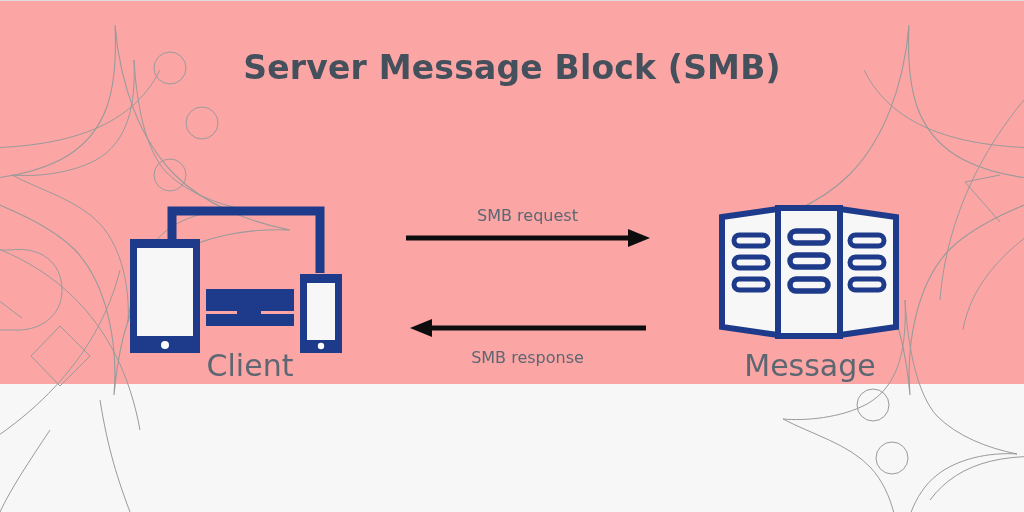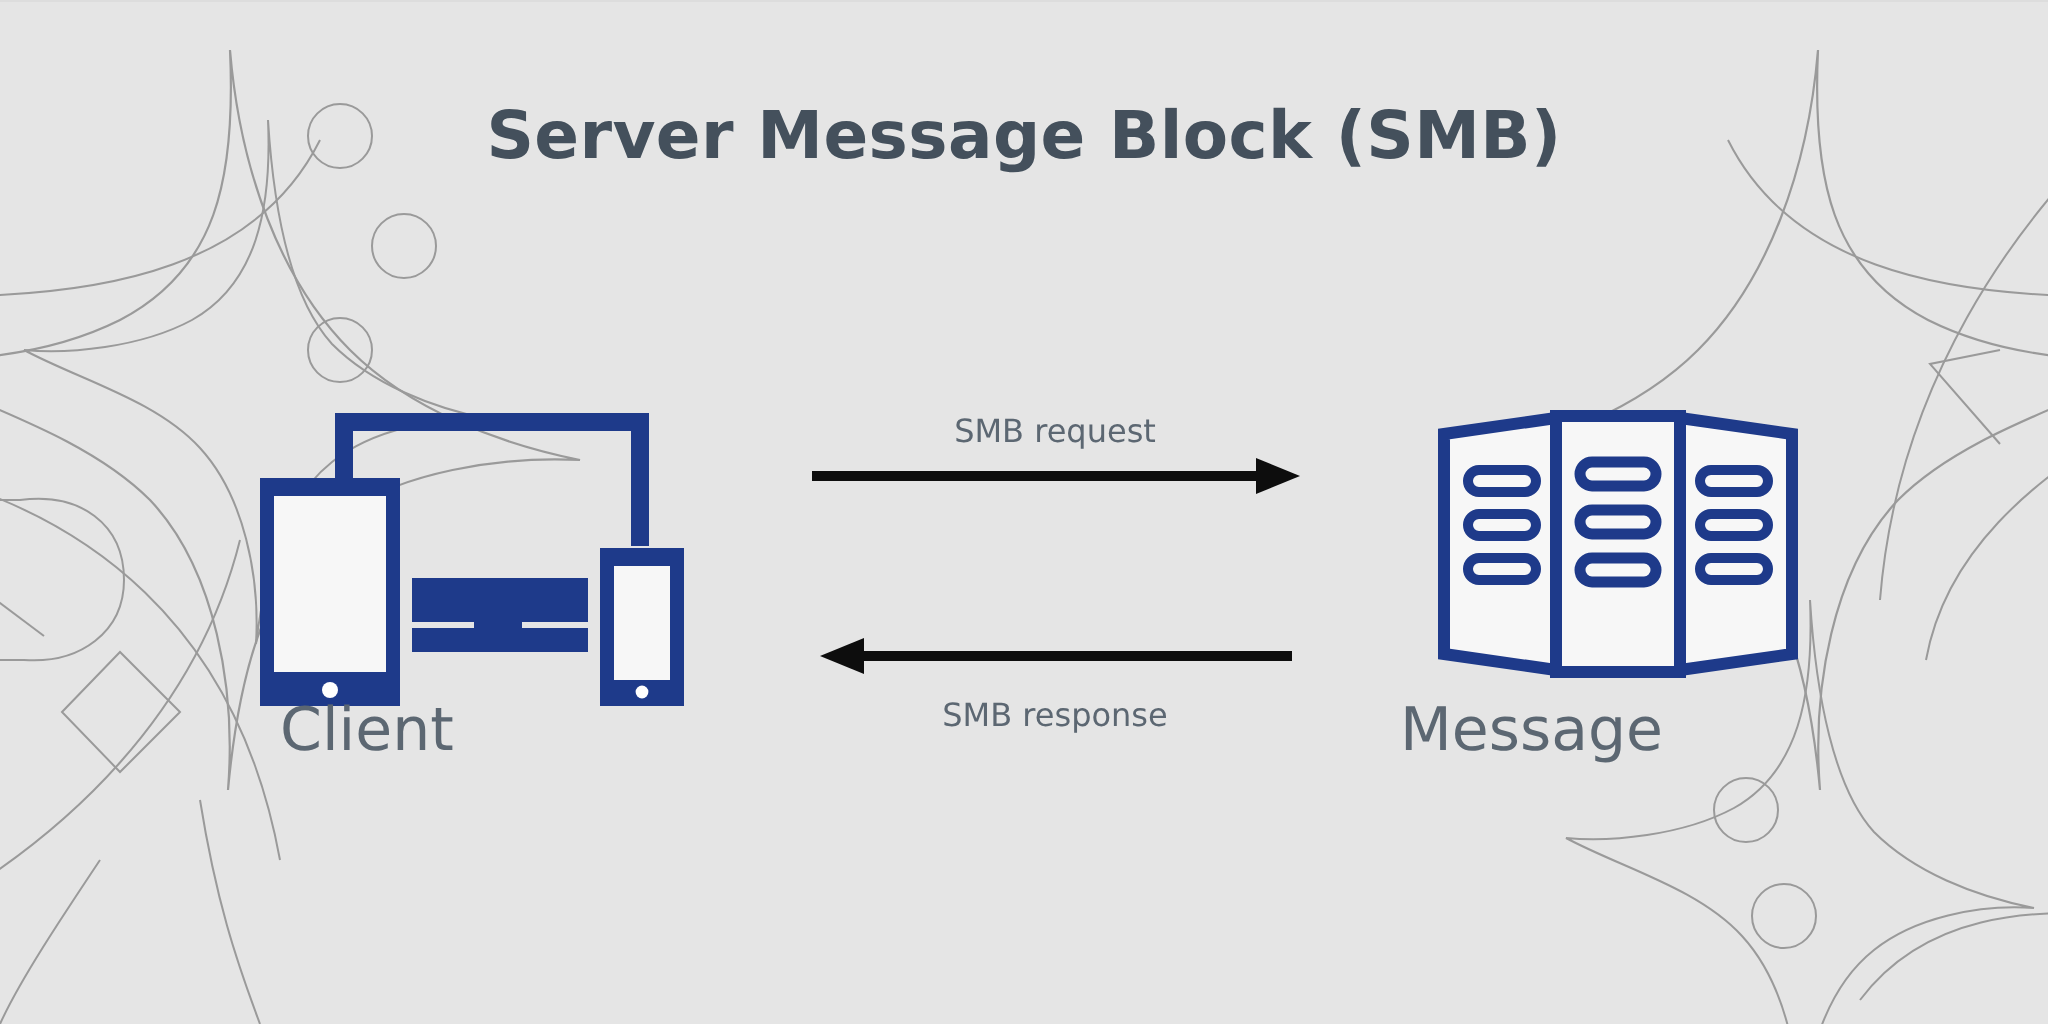--- a/index.html
+++ b/index.html
@@ -10,22 +10,22 @@
     width: 1024px;
     height: 512px;
     overflow: hidden;
     background: #f7f7f7;
     font-family: "DejaVu Sans", sans-serif;
   }
 
   #canvas {
     position: relative;
     width: 1024px;
-    height: 512px;
-    background: #e5e5e5;
+    height: 384px;
+    background: #fca5a5;
   }
 
   
   #bg-decor {
     position: absolute;
     left: 0;
     top: 0;
     width: 1024px;
     height: 512px;
     pointer-events: none;
@@ -45,20 +45,21 @@
     color: #44505c;
   }
 
   
   .node-label {
     position: absolute;
     font-family: "DejaVu Sans", sans-serif;
     font-size: 30px;
     font-weight: normal;
     color: #5c6772;
+    text-align: center;
     white-space: nowrap;
   }
   #client-label {
     left: 140px;
     top: 348px;
     width: 220px;
   }
   #server-label {
     left: 700px;
     top: 348px;

